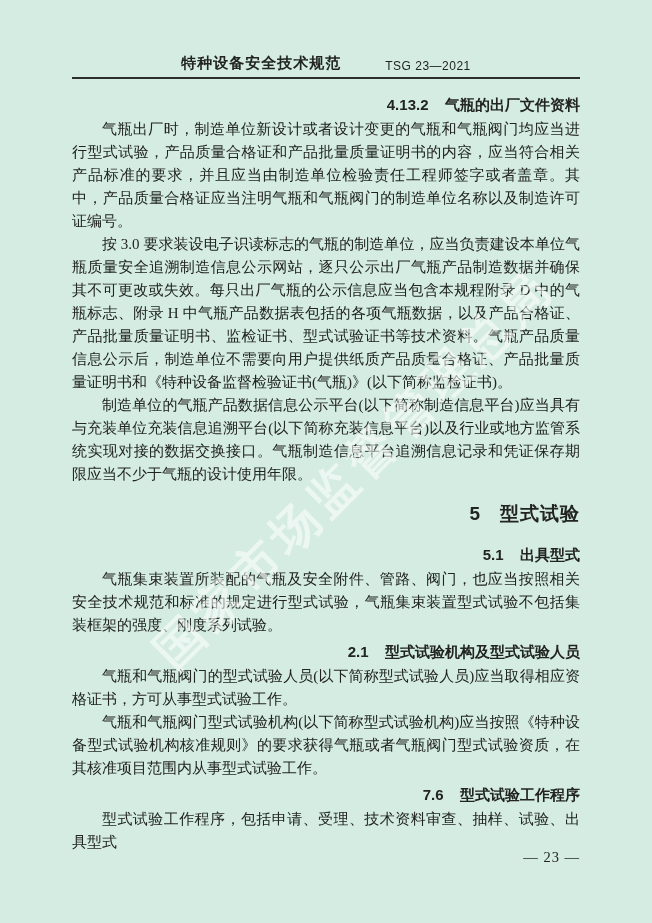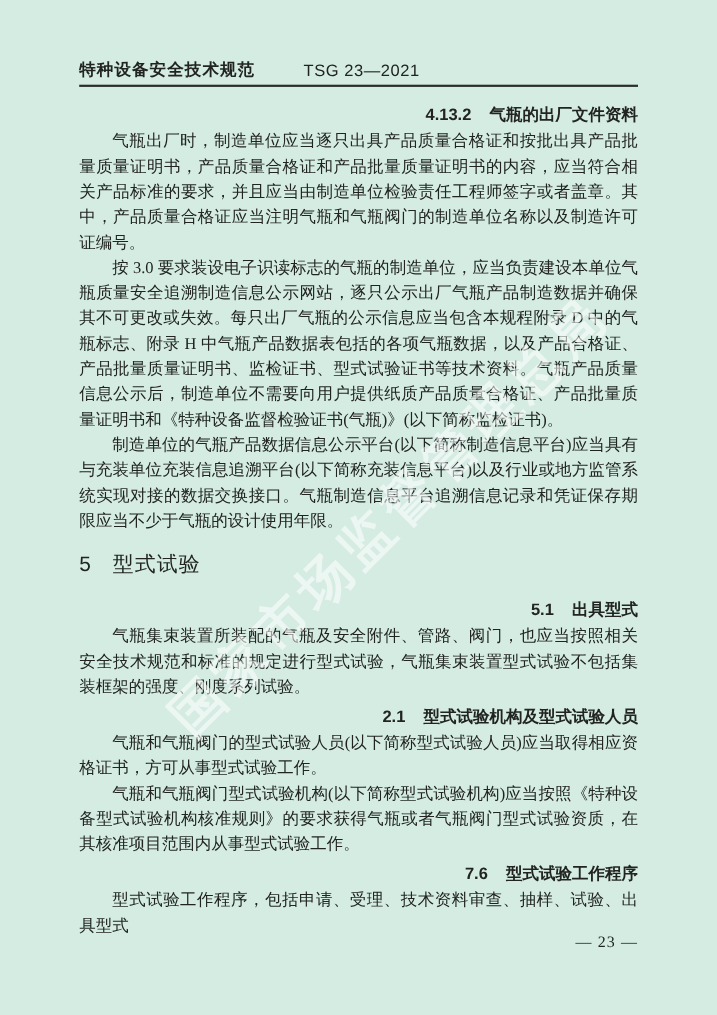--- a/index.html
+++ b/index.html
@@ -10,28 +10,28 @@
     overflow: hidden;
     font-family: "Liberation Serif", serif;
     color: #212421;
   }
   .sheet { position: absolute; inset: 0; }
 
   .header {
     position: absolute;
     left: 72px; right: 72px; top: 54px;
     display: flex;
-    justify-content: flex-start;
+    justify-content: center;
     align-items: flex-end;
     border-bottom: 2px solid #2b2d2b;
     padding-bottom: 4px;
     font-family: "Liberation Sans", sans-serif;
   }
   .header-left  { font-weight: 700; font-size: 15px; letter-spacing: 1px; }
-  .header-right { font-size: 15px; letter-spacing: 0.5px; margin-left: 44px; }
+  .header-right { font-size: 12px; letter-spacing: 0.5px; margin-left: 44px; }
 
   .content {
     position: absolute;
     left: 72px; right: 72px; top: 90px;
     font-size: 15px;
     line-height: 23px;
     text-align: justify;
   }
   .para {
     margin: 0;
@@ -42,23 +42,23 @@
     text-indent: 2em;
     font-weight: 700;
     font-family: "Liberation Sans", sans-serif;
     text-align: right;
   }
   .sec-heading .sec-title { margin-left: 1.1em; }
 
   .chapter-heading {
     margin: 16px 0 18px 0;
     text-indent: 0;
-    text-align: left;
+    text-align: right;
     font-size: 19px;
-    font-weight: 400;
+    font-weight: 700;
     font-family: "Liberation Sans", sans-serif;
     letter-spacing: 1px;
   }
   .chapter-heading .chapter-title { margin-left: 1em; }
 
   .footer {
     position: absolute;
     right: 72px; top: 849px;
     font-size: 14.5px;
     letter-spacing: 1px;
@@ -87,21 +87,21 @@
 
   <div class="header">
     <span class="header-left">特种设备安全技术规范</span>
     <span class="header-right">TSG 23—2021</span>
   </div>
 
   <div class="content">
 
     <p class="sec-heading"><span>4.13.2</span><span class="sec-title">气瓶的出厂文件资料</span></p>
 
-    <p class="para">气瓶出厂时，制造单位应当逐只出具产品质量合格证和按批出具产品批量质量证明书，产品质量合格证和产品批量质量证明书的内容，应当符合相关产品标准的要求，并且应当由制造单位检验责任工程师签字或者盖章。其中，产品质量合格证应当注明气瓶和气瓶阀门的制造单位名称以及制造许可证编号。</p>
+    <p class="para">气瓶出厂时，制造单位新设计或者设计变更的气瓶和气瓶阀门均应当进行型式试验，产品质量合格证和产品批量质量证明书的内容，应当符合相关产品标准的要求，并且应当由制造单位检验责任工程师签字或者盖章。其中，产品质量合格证应当注明气瓶和气瓶阀门的制造单位名称以及制造许可证编号。</p>
     <p class="para">按 3.0 要求装设电子识读标志的气瓶的制造单位，应当负责建设本单位气瓶质量安全追溯制造信息公示网站，逐只公示出厂气瓶产品制造数据并确保其不可更改或失效。每只出厂气瓶的公示信息应当包含本规程附录 D 中的气瓶标志、附录 H 中气瓶产品数据表包括的各项气瓶数据，以及产品合格证、产品批量质量证明书、监检证书、型式试验证书等技术资料。气瓶产品质量信息公示后，制造单位不需要向用户提供纸质产品质量合格证、产品批量质量证明书和《特种设备监督检验证书(气瓶)》(以下简称监检证书)。</p>
     <p class="para">制造单位的气瓶产品数据信息公示平台(以下简称制造信息平台)应当具有与充装单位充装信息追溯平台(以下简称充装信息平台)以及行业或地方监管系统实现对接的数据交换接口。气瓶制造信息平台追溯信息记录和凭证保存期限应当不少于气瓶的设计使用年限。</p>
 
     <p class="chapter-heading"><span>5</span><span class="chapter-title">型式试验</span></p>
 
     <p class="sec-heading"><span>5.1</span><span class="sec-title">出具型式</span></p>
 
     <p class="para">气瓶集束装置所装配的气瓶及安全附件、管路、阀门，也应当按照相关安全技术规范和标准的规定进行型式试验，气瓶集束装置型式试验不包括集装框架的强度、刚度系列试验。</p>
 
     <p class="sec-heading"><span>2.1</span><span class="sec-title">型式试验机构及型式试验人员</span></p>

